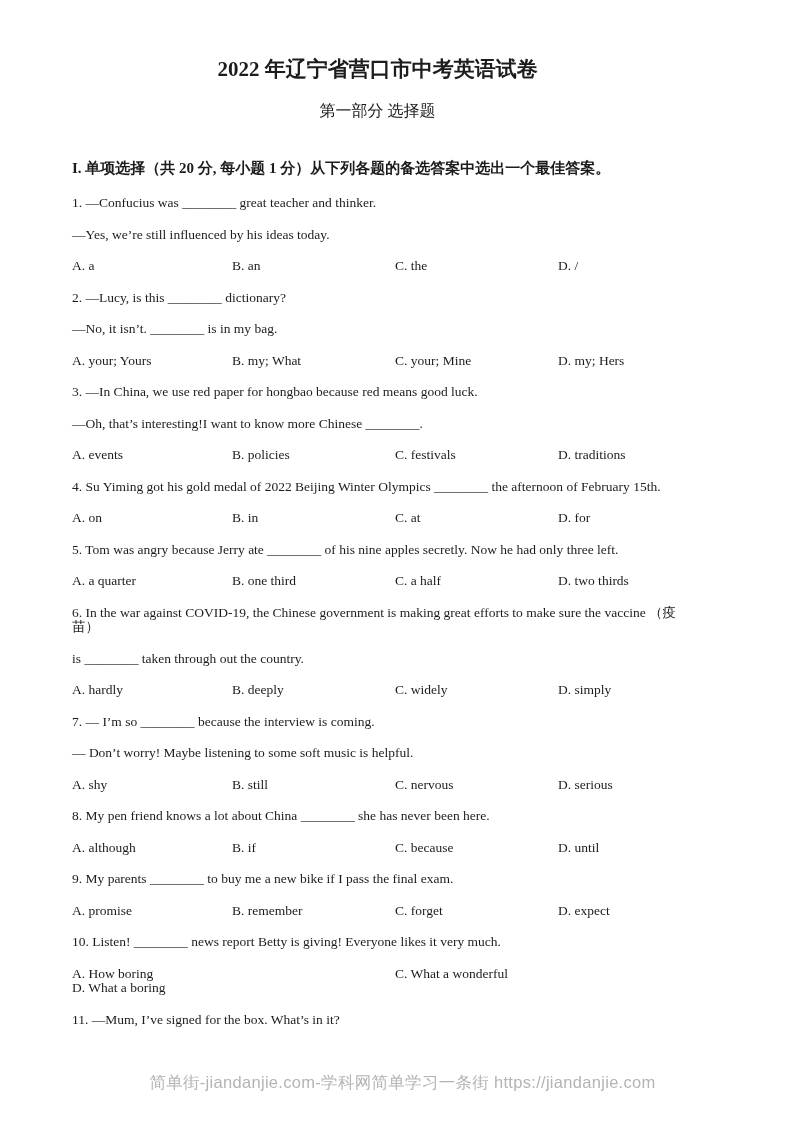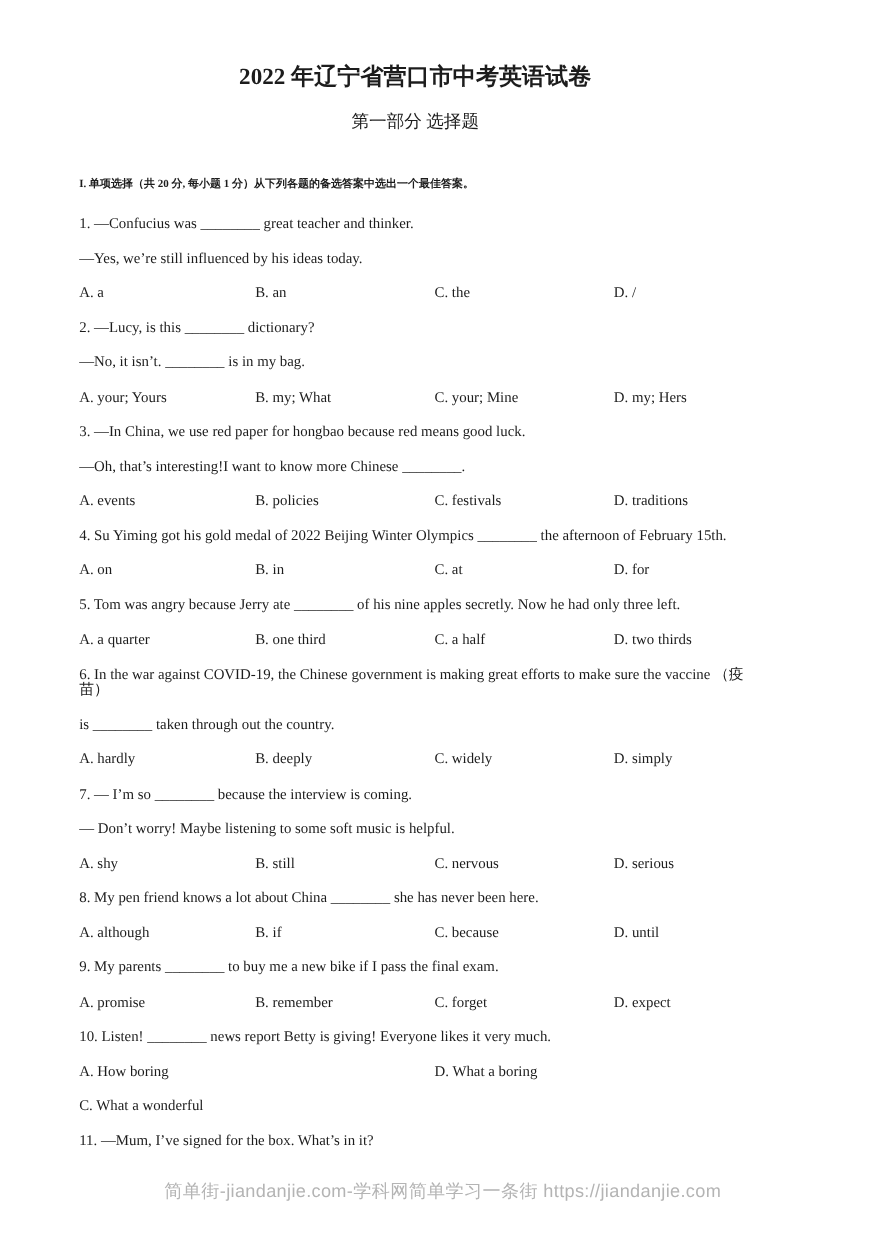--- a/index.html
+++ b/index.html
@@ -24,37 +24,37 @@
     margin: 0 0 19px 0;
   }
   .part-heading {
     text-align: center;
     font-size: 16px;
     font-weight: normal;
     line-height: 20px;
     margin: 0 0 38px 0;
   }
   .section-heading {
-    font-size: 10px;
+    font-size: 15px;
     font-weight: bold;
     line-height: 18px;
     margin: 0 0 19px 0;
   }
   .qline {
     margin: 0 0 17px 0;
     line-height: 14.5px;
     white-space: pre-wrap;
   }
   .opts {
     display: grid;
     margin: 0 0 17px 0;
     line-height: 14.5px;
   }
   .opts4 { grid-template-columns: 160px 163px 163px 1fr; }
-  .opts2 { grid-template-columns: 323px 1fr; row-gap: 17px; }
+  .opts2 { grid-template-columns: 323px 1fr; }
   .opt { display: block; }
   .watermark {
     position: absolute;
     left: 12px;
     right: 0;
     bottom: 28px;
     text-align: center;
     font-family: "Liberation Sans", "DejaVu Sans", sans-serif;
     font-size: 16.5px;
     color: #b4b4b4;
@@ -164,22 +164,22 @@
       <span class="opt">B. remember</span>
       <span class="opt">C. forget</span>
       <span class="opt">D. expect</span>
     </div>
   </div>
 
   <div>
     <p class="qline">10. Listen! ________ news report Betty is giving! Everyone likes it very much.</p>
     <div class="opts opts2">
       <span class="opt">A. How boring</span>
+      <span class="opt">C. What a wonderful</span>
       <span class="opt">D. What a boring</span>
-      <span class="opt">C. What a wonderful</span>
     </div>
   </div>
 
   <div>
     <p class="qline">11. —Mum, I’ve signed for the box. What’s in it?</p>
   </div>
 
   <div class="watermark">简单街-jiandanjie.com-学科网简单学习一条街 https://jiandanjie.com</div>
 
 </div>

